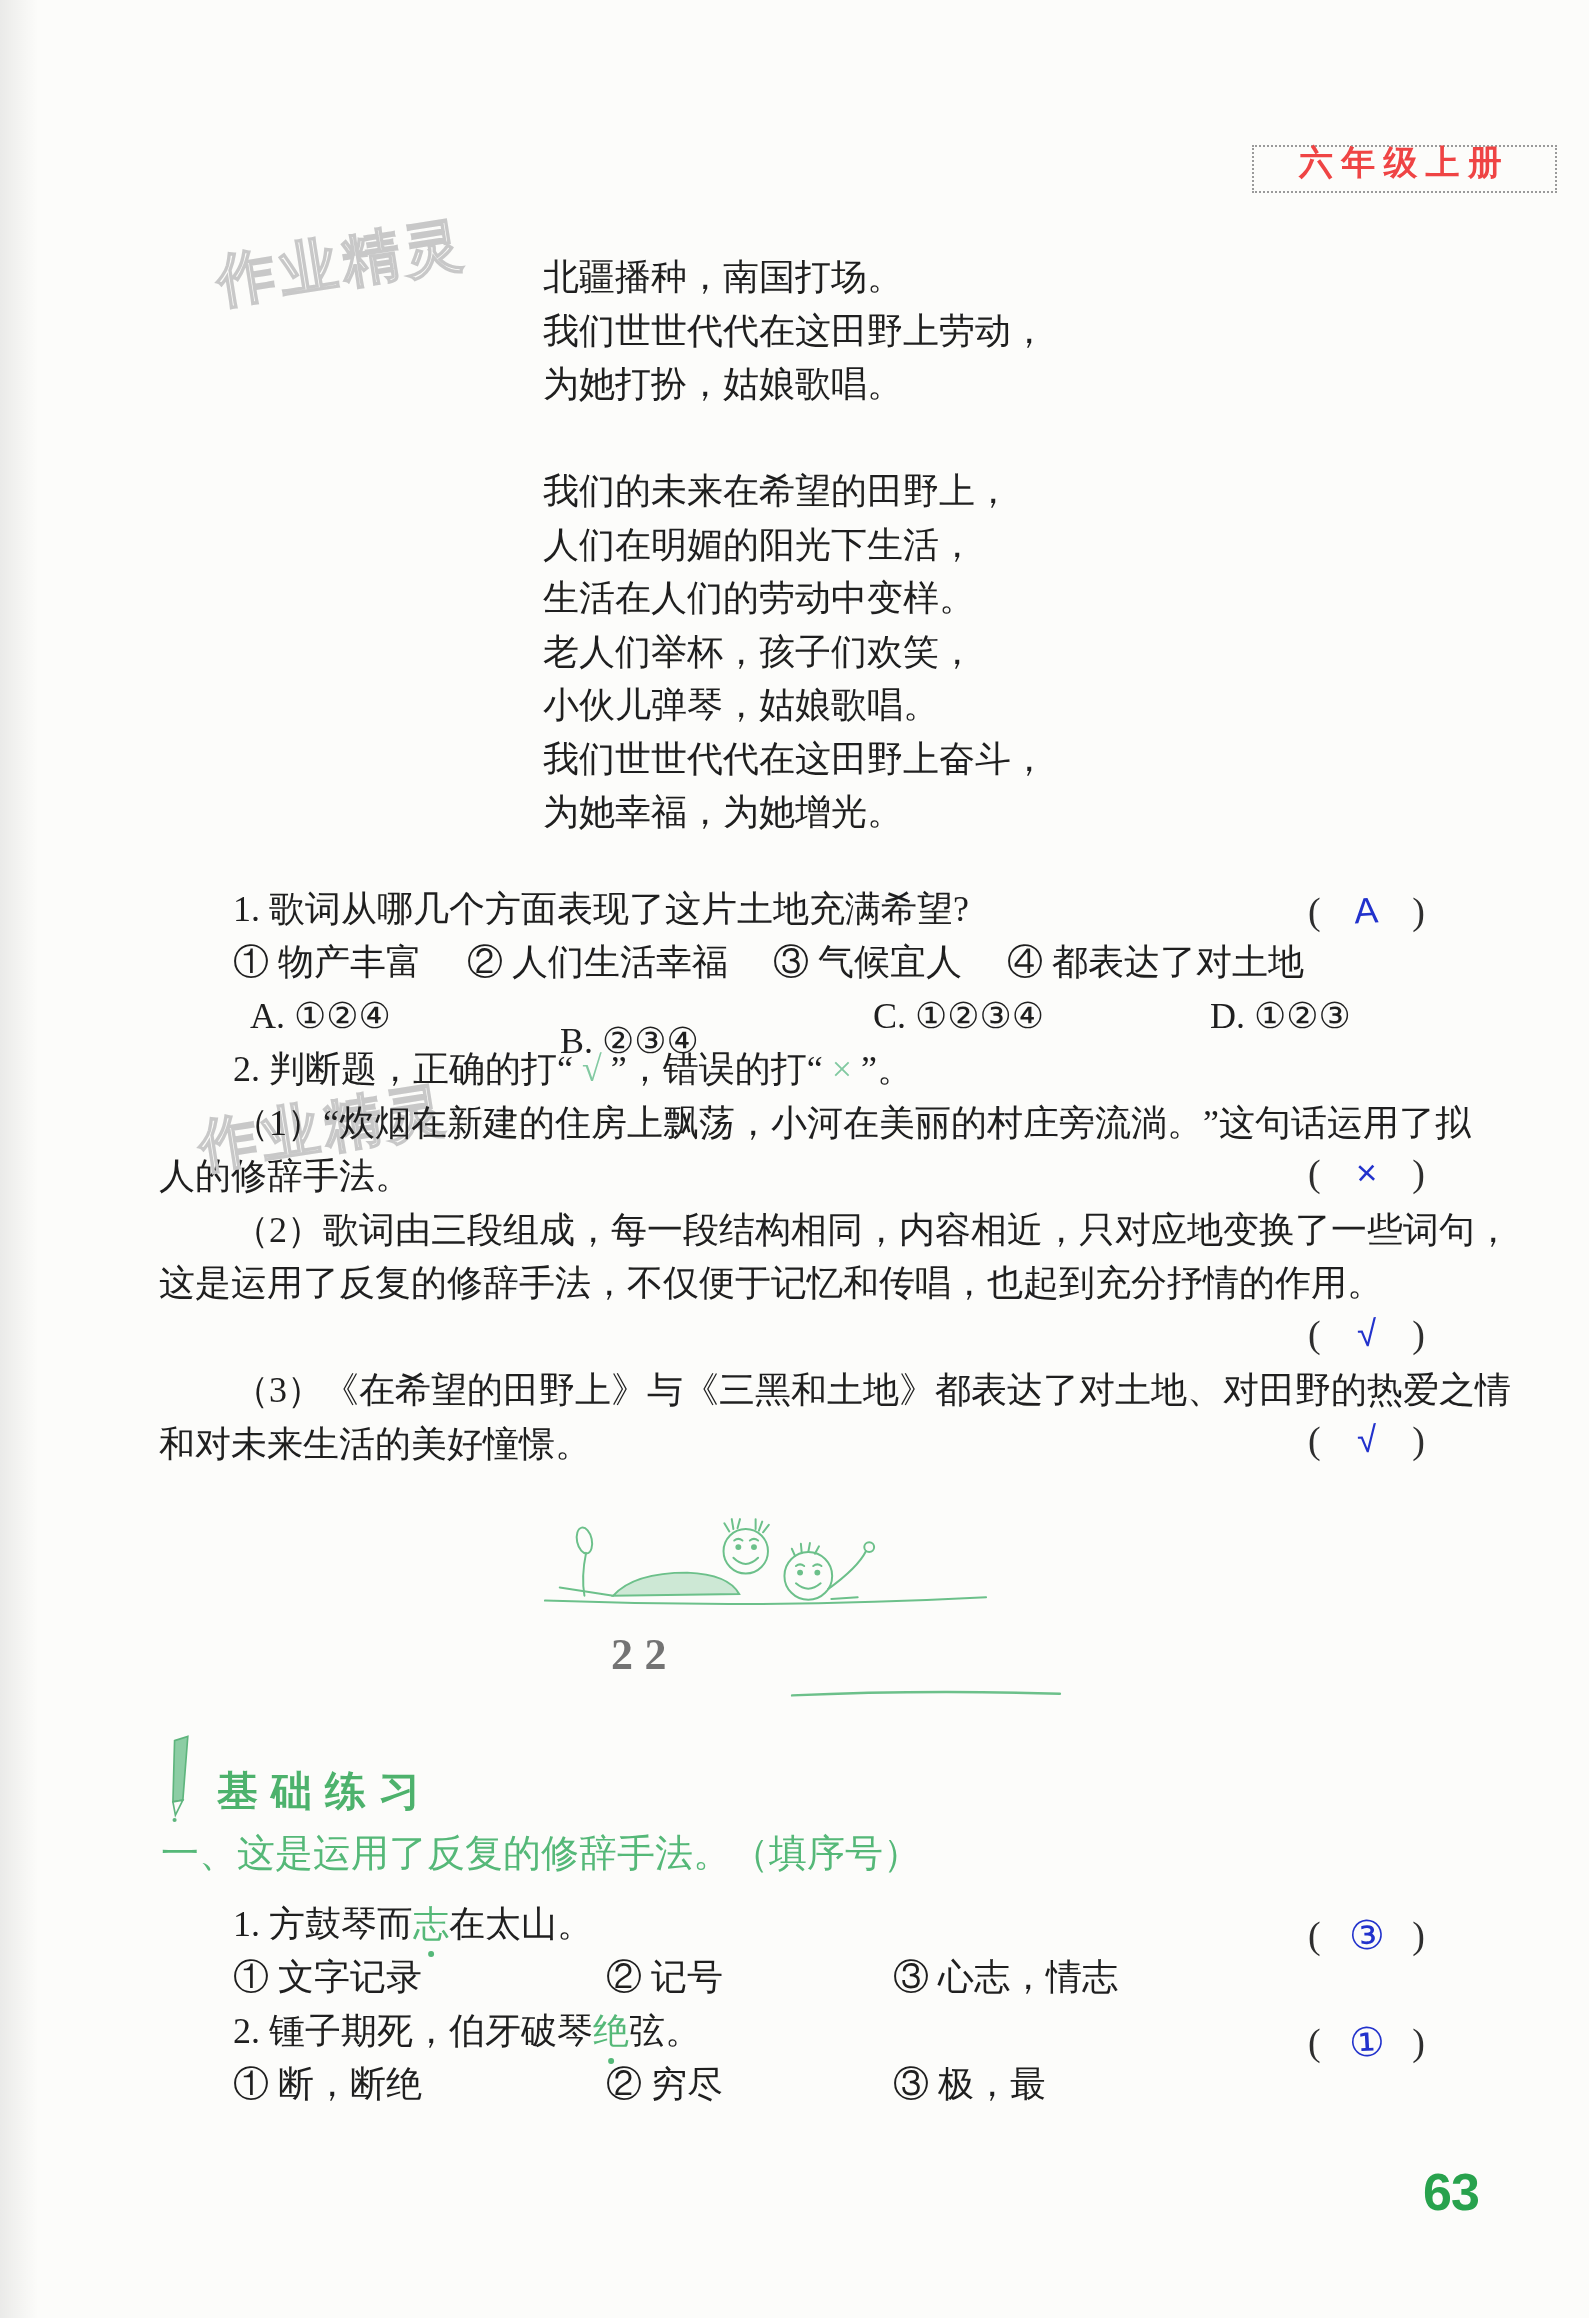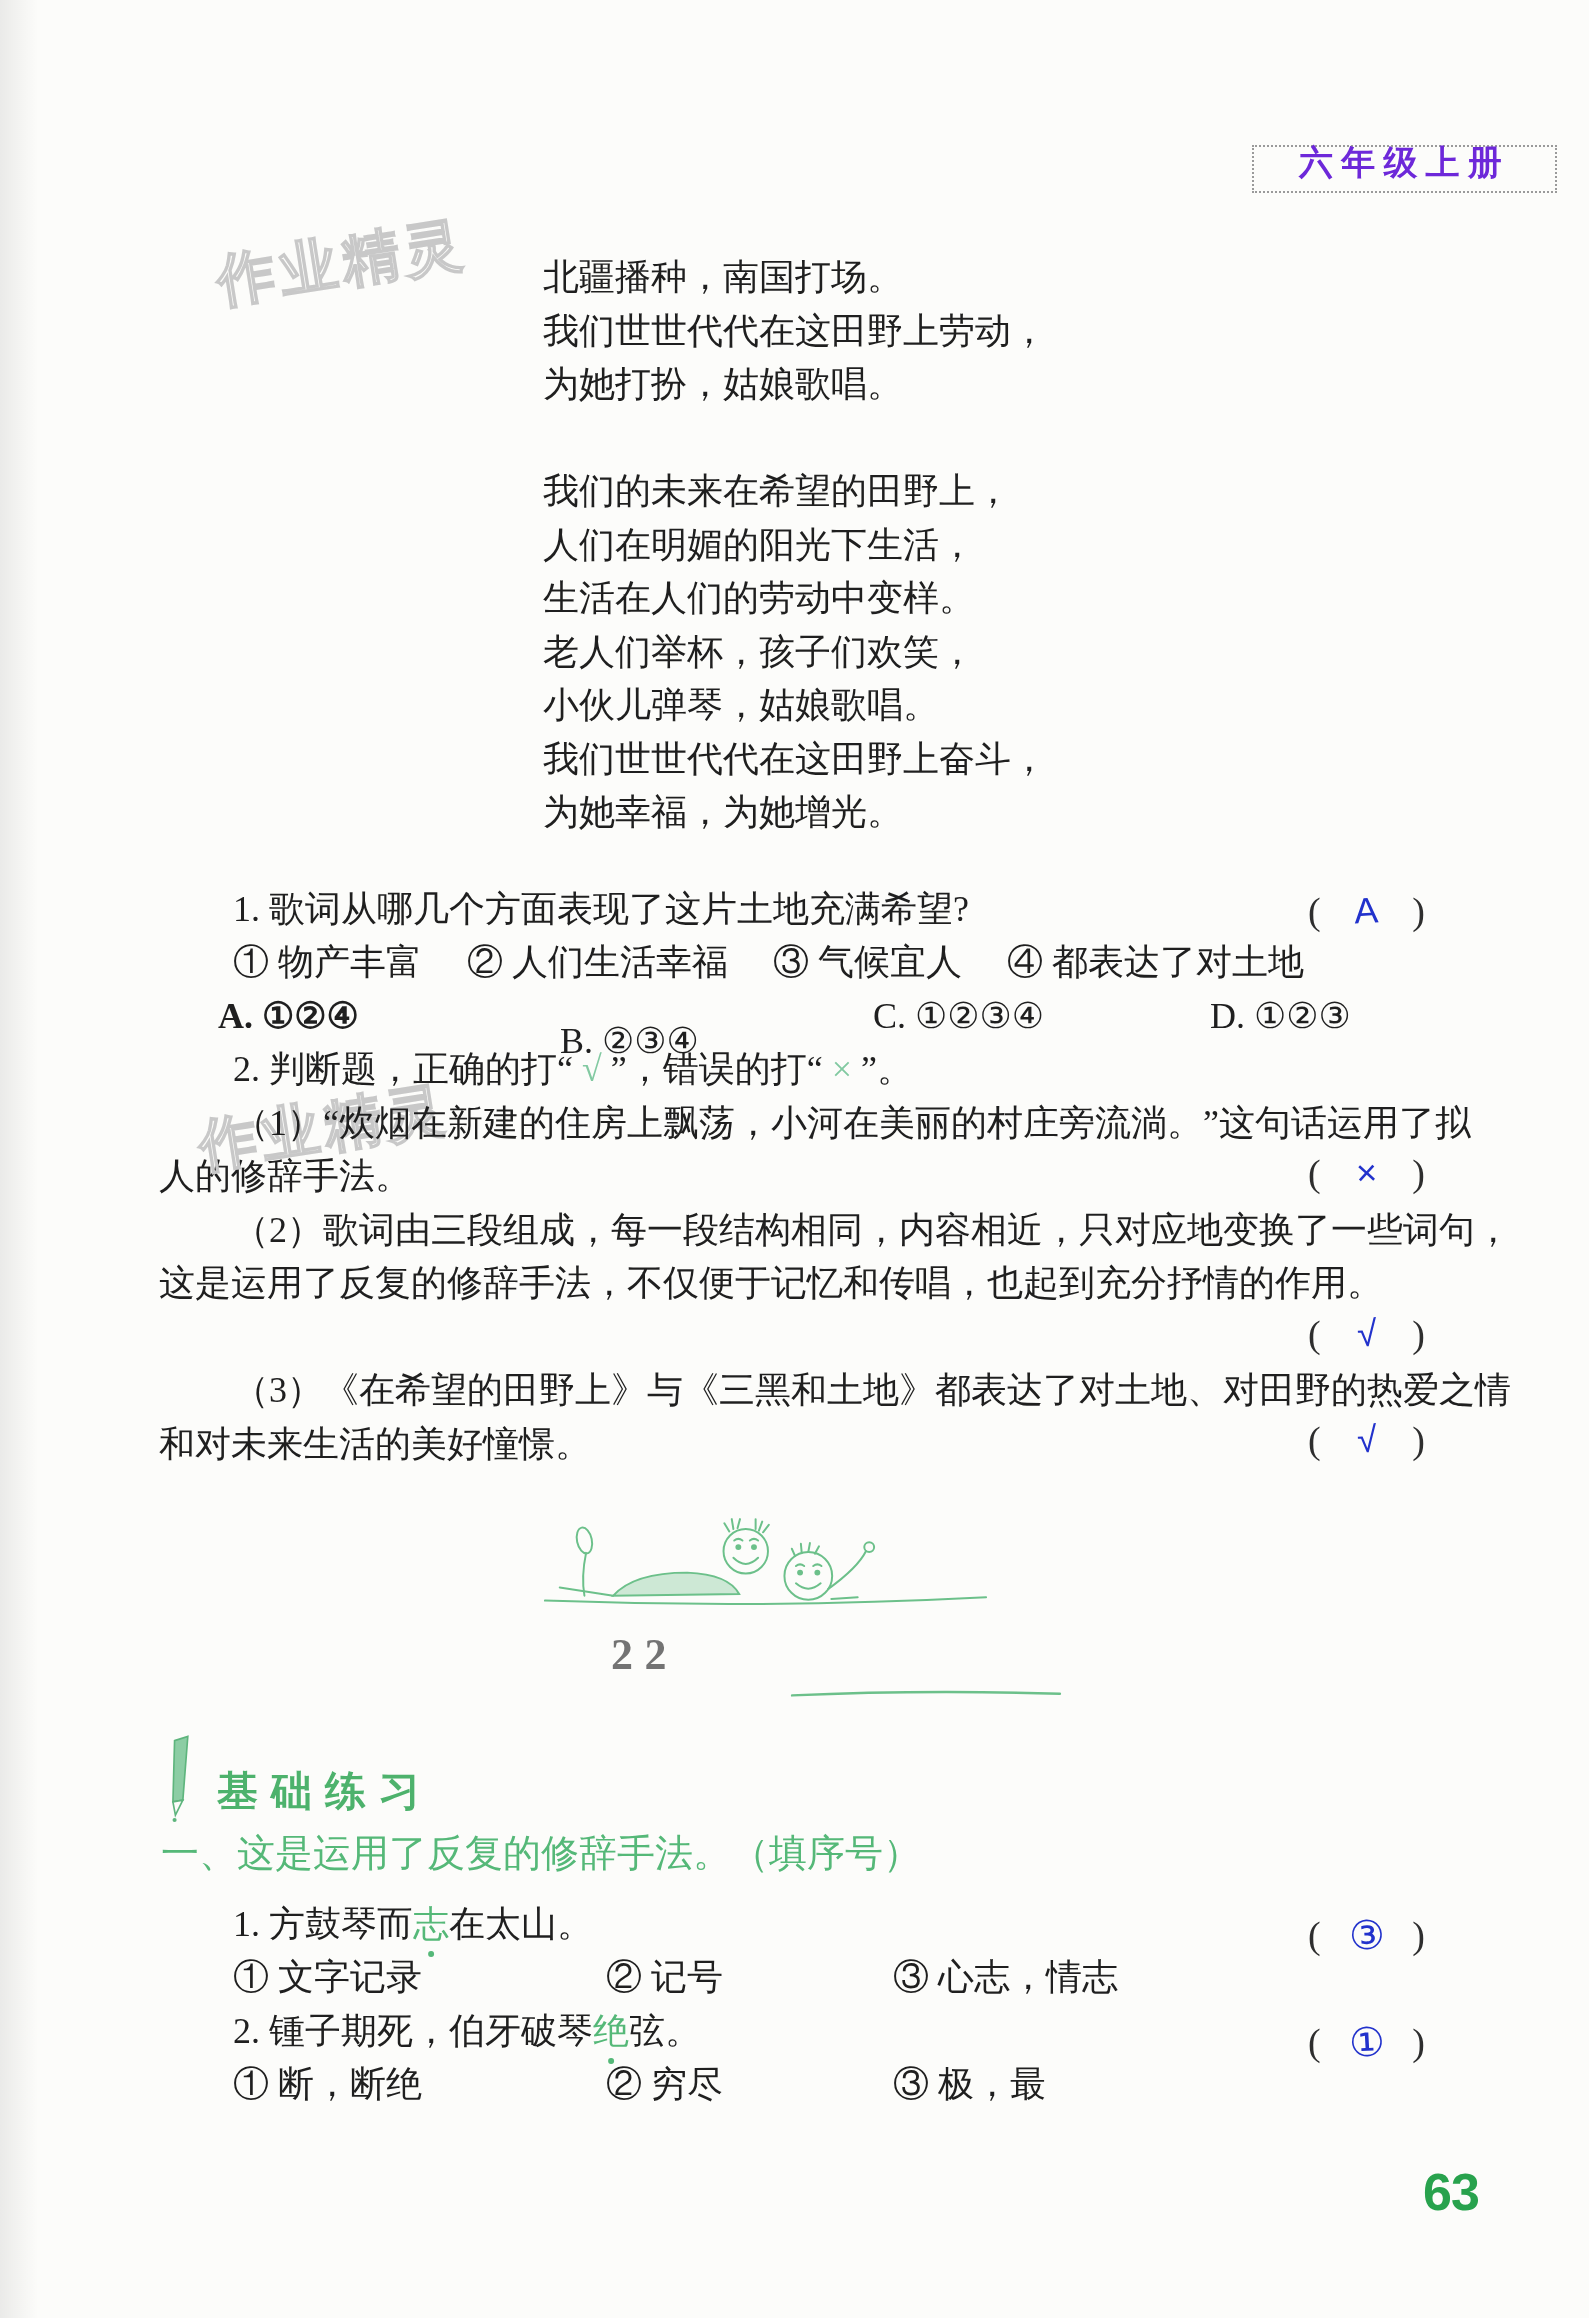--- a/index.html
+++ b/index.html
@@ -16,21 +16,21 @@
   .kai{font-family:"Liberation Serif","DejaVu Serif",serif;}
 
   
   .grade-box{
     left:1252px;top:145px;width:301px;height:44px;
     border:2.5px dotted #9a9a9a;
     display:flex;align-items:center;justify-content:center;
   }
   .grade-box span{
     font-family:"Liberation Sans","DejaVu Sans",sans-serif;
-    font-weight:bold;font-size:34px;letter-spacing:8.2px;color:#6d28d9;
+    font-weight:bold;font-size:34px;letter-spacing:8.2px;color:#ef4444;
     transform:translateY(-5.8px);background:transparent;
   }
 
   
   .watermark{
     font-family:"Liberation Sans","DejaVu Sans",sans-serif;
     font-weight:bold;font-size:58px;letter-spacing:5px;
     color:transparent;-webkit-text-stroke:1.5px #c8c8c8;
     transform:rotate(-9deg);white-space:nowrap;z-index:1;
   }
@@ -97,21 +97,21 @@
   <span> </span>
   <span>歌词从哪几个方面表现了这片土地充满希望?</span>
 </div>
 <div class="abs ans" style="left:1308px;top:889px;">
   <span>(</span>
   <span class="val">A</span>
   <span>)</span>
 </div>
 <div class="abs line" style="left:233px;top:941px;">① 物产丰富　 ② 人们生活幸福　 ③ 气候宜人　 ④ 都表达了对土地</div>
 <div>
-  <div class="abs line" style="left:218px;top:995px;font-weight:bold;">A. ①②④</div>
+  <div class="abs line" style="left:250px;top:995px;">A. ①②④</div>
   <div class="abs line" style="left:560px;top:995px;margin-top:25px;">B. ②③④</div>
   <div class="abs line" style="left:873px;top:995px;">C. ①②③④</div>
   <div class="abs line" style="left:1210px;top:995px;">D. ①②③</div>
 </div>
 
 <div class="abs line" style="left:233px;top:1048px;z-index:2;">
   <span>2.</span>
   <span> </span>
   <span>判断题，正确的打“</span>
   <span class="lightgreen">√</span>

